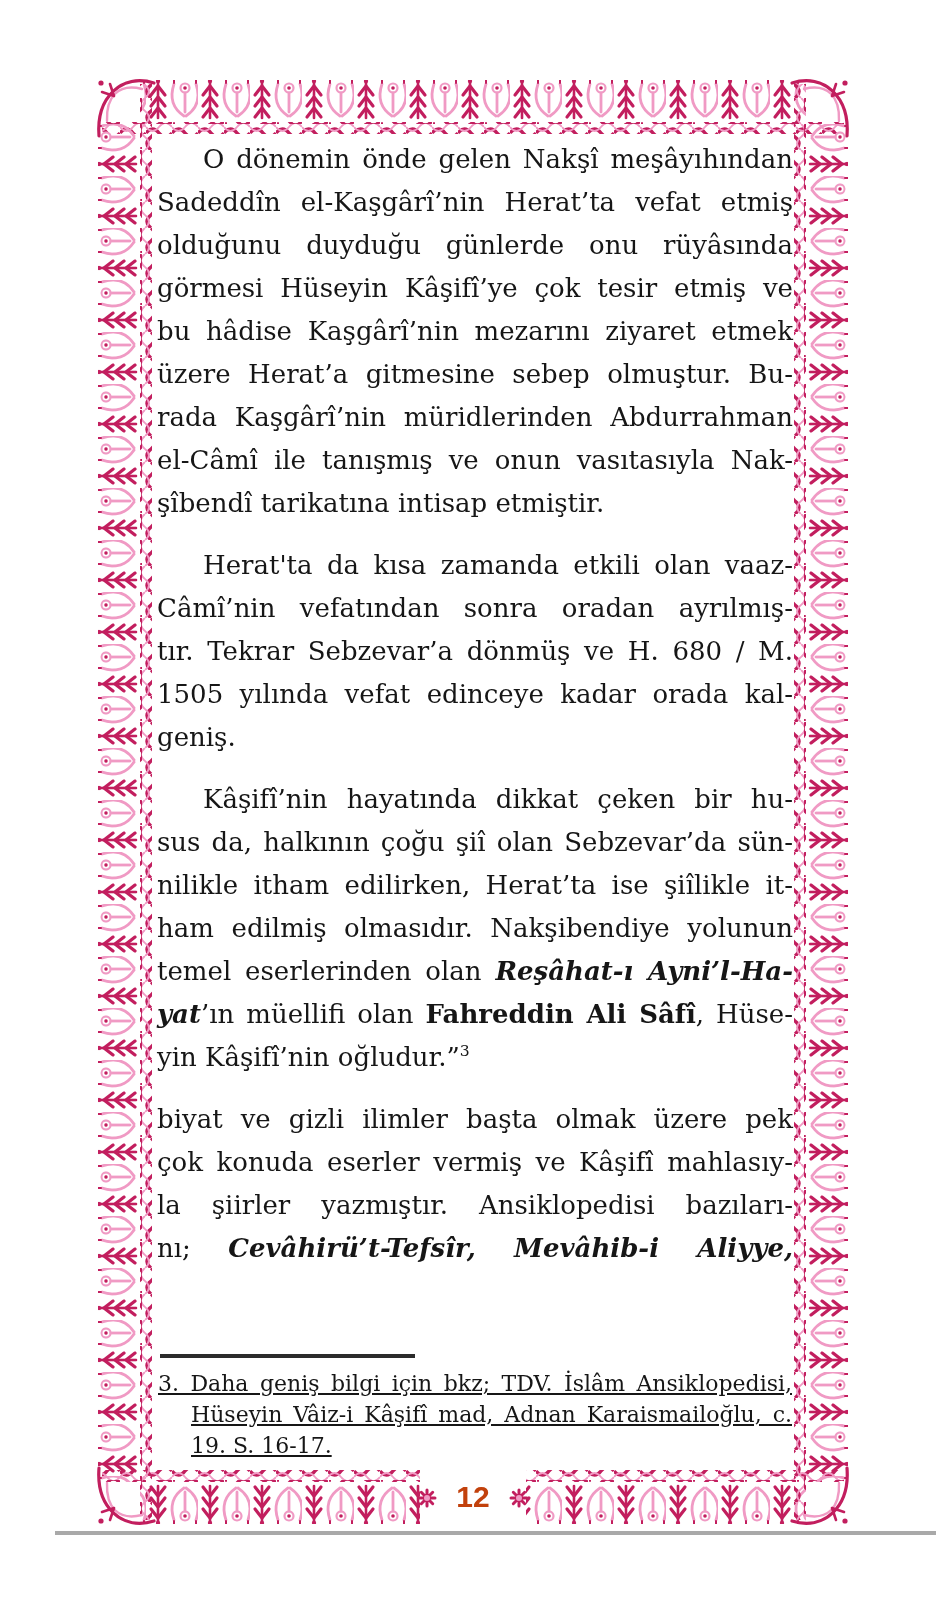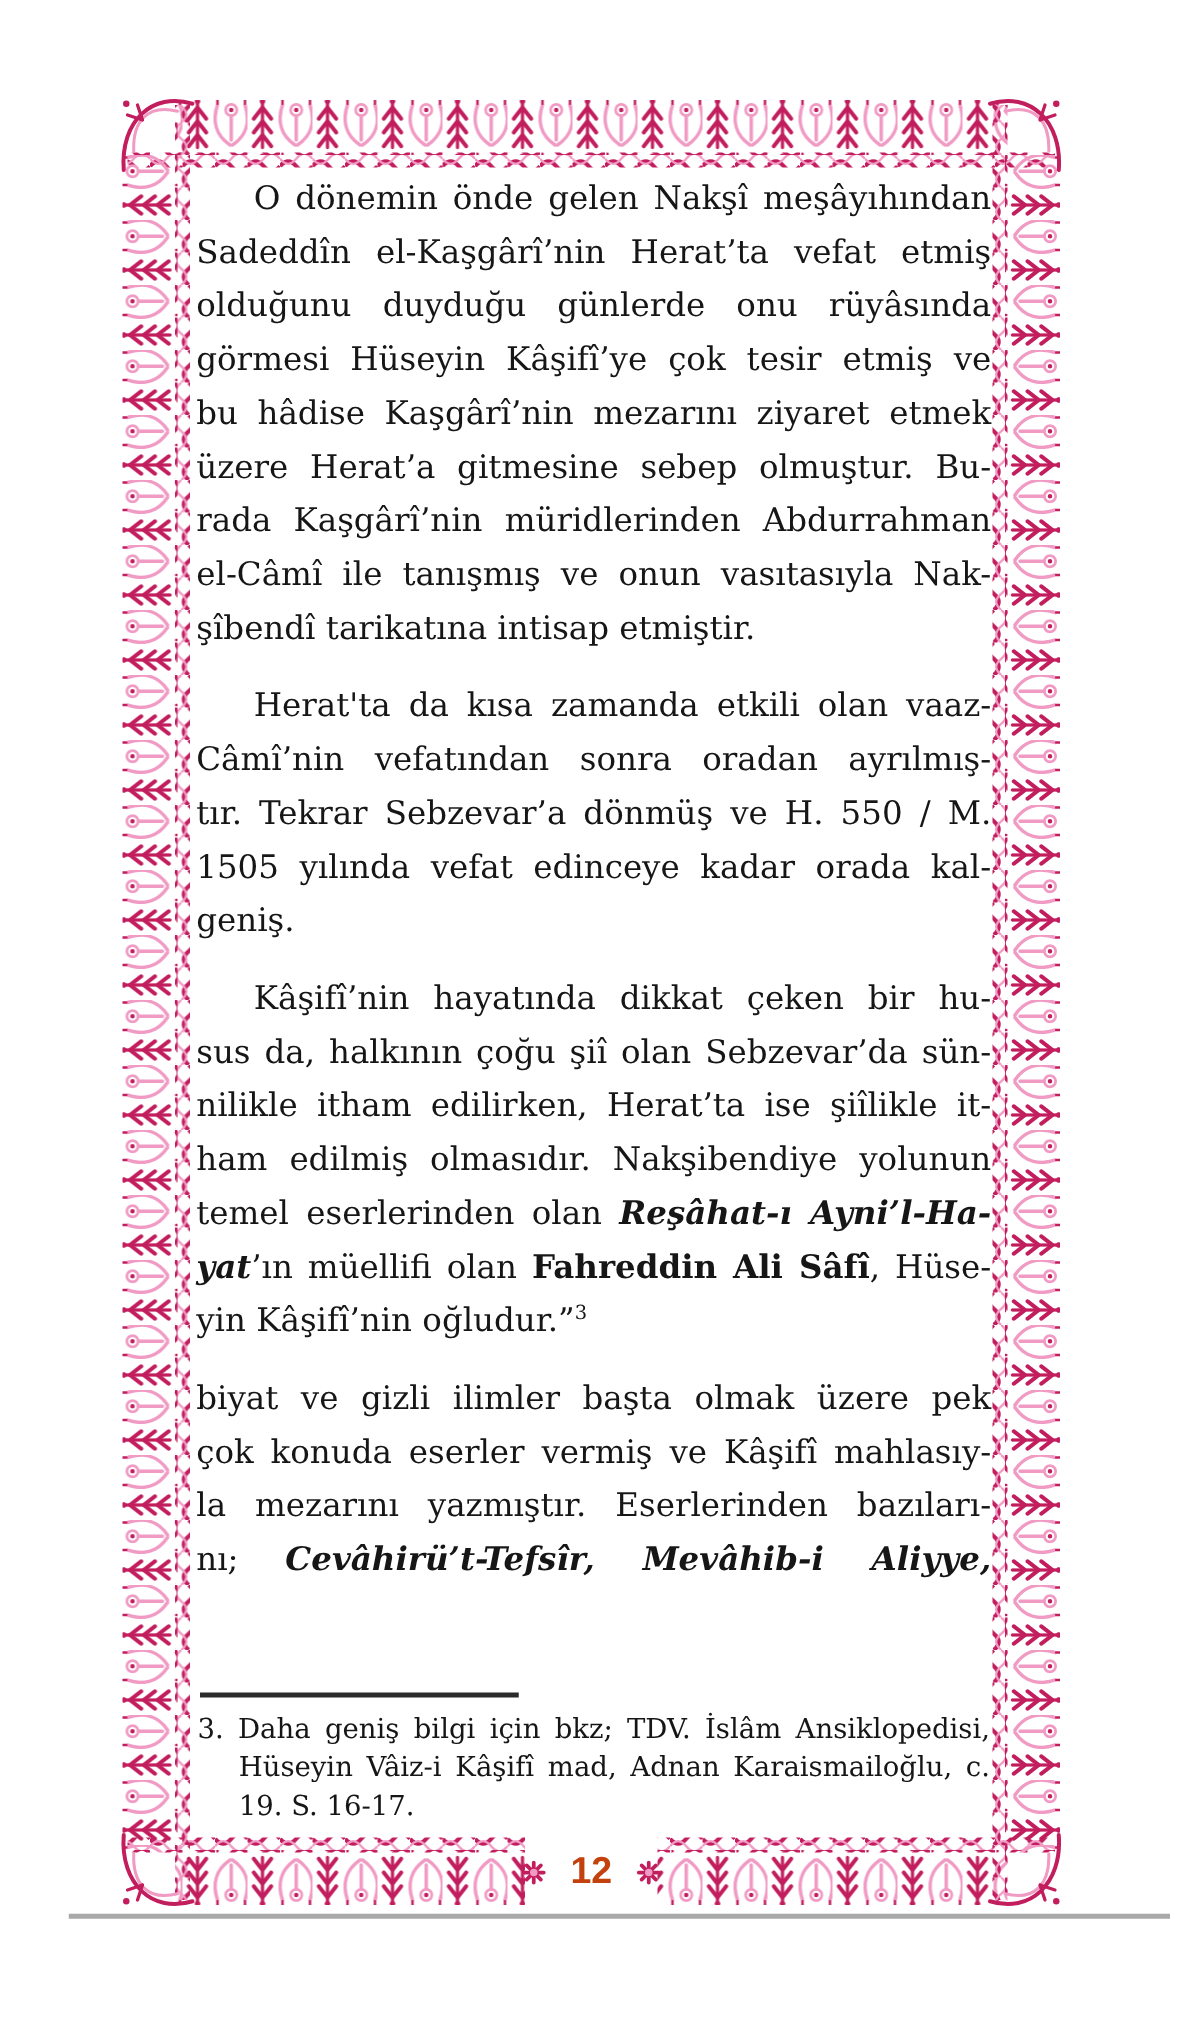--- a/index.html
+++ b/index.html
@@ -34,21 +34,21 @@
   .fn-rule{
     position:absolute;left:160px;top:1354px;width:255px;height:4px;
     background:var(--rule);
   }
   .footnote{
     position:absolute;left:158px;top:1368px;width:634px;
     color:var(--text);font-size:22px;
   }
   .fn-line{
     height:31px;line-height:31px;
-    text-align:justify;text-align-last:justify;
+    text-align:justify;text-align-last:justify;text-decoration:underline;
   }
   .fn-line.hang{padding-left:33px;}
   .fn-line.noj{text-align-last:left;}
   .page-number{
     position:absolute;left:423px;top:1480px;width:100px;
     text-align:center;color:#c2410c;
     font-family:"Liberation Sans", sans-serif;font-weight:700;font-size:30px;
   }
   .scan-line{
     position:absolute;left:55px;top:1531px;width:881px;height:4px;
@@ -127,37 +127,37 @@
       <div class="line"><span class="n">görmesi Hüseyin Kâşifî’ye çok tesir etmiş ve</span></div>
       <div class="line"><span class="n">bu hâdise Kaşgârî’nin mezarını ziyaret etmek</span></div>
       <div class="line"><span class="n">üzere Herat’a gitmesine sebep olmuştur. Bu-</span></div>
       <div class="line"><span class="n">rada Kaşgârî’nin müridlerinden Abdurrahman</span></div>
       <div class="line"><span class="n">el-Câmî ile tanışmış ve onun vasıtasıyla Nak-</span></div>
       <div class="line noj"><span class="n">şîbendî tarikatına intisap etmiştir.</span></div>
     </div>
     <div class="para">
       <div class="line indent"><span class="n">Herat'ta da kısa zamanda etkili olan vaaz-</span></div>
       <div class="line"><span class="n">Câmî’nin vefatından sonra oradan ayrılmış-</span></div>
-      <div class="line"><span class="n">tır. Tekrar Sebzevar’a dönmüş ve H. 550 / M.</span></div>
+      <div class="line"><span class="n">tır. Tekrar Sebzevar’a dönmüş ve H. 680 / M.</span></div>
       <div class="line"><span class="n">1505 yılında vefat edinceye kadar orada kal-</span></div>
       <div class="line noj"><span class="n">geniş.</span></div>
     </div>
     <div class="para">
       <div class="line indent"><span class="n">Kâşifî’nin hayatında dikkat çeken bir hu-</span></div>
       <div class="line"><span class="n">sus da, halkının çoğu şiî olan Sebzevar’da sün-</span></div>
       <div class="line"><span class="n">nilikle itham edilirken, Herat’ta ise şiîlikle it-</span></div>
       <div class="line"><span class="n">ham edilmiş olmasıdır. Nakşibendiye yolunun</span></div>
       <div class="line"><span class="n">temel eserlerinden olan </span><span class="bi">Reşâhat-ı Ayni’l-Ha-</span></div>
       <div class="line"><span class="bi">yat</span><span class="n">’ın müellifi olan </span><span class="b">Fahreddin Ali Sâfî</span><span class="n">, Hüse-</span></div>
       <div class="line noj"><span class="n">yin Kâşifî’nin oğludur.”</span><span class="sup">3</span></div>
     </div>
     <div class="para">
       <div class="line"><span class="n">biyat ve gizli ilimler başta olmak üzere pek</span></div>
       <div class="line"><span class="n">çok konuda eserler vermiş ve Kâşifî mahlasıy-</span></div>
-      <div class="line"><span class="n">la mezarını yazmıştır. Eserlerinden bazıları-</span></div>
+      <div class="line"><span class="n">la şiirler yazmıştır. Ansiklopedisi bazıları-</span></div>
       <div class="line"><span class="n">nı; </span><span class="bi">Cevâhirü’t-Tefsîr, Mevâhib-i Aliyye,</span></div>
     </div>
   </div>
 
 <div class="fn-rule"></div>
 <div class="footnote">
     <div class="fn-line">3. Daha geniş bilgi için bkz; TDV. İslâm Ansiklopedisi,</div>
     <div class="fn-line hang">Hüseyin Vâiz-i Kâşifî mad, Adnan Karaismailoğlu, c.</div>
     <div class="fn-line hang noj">19. S. 16-17.</div>
   </div>

